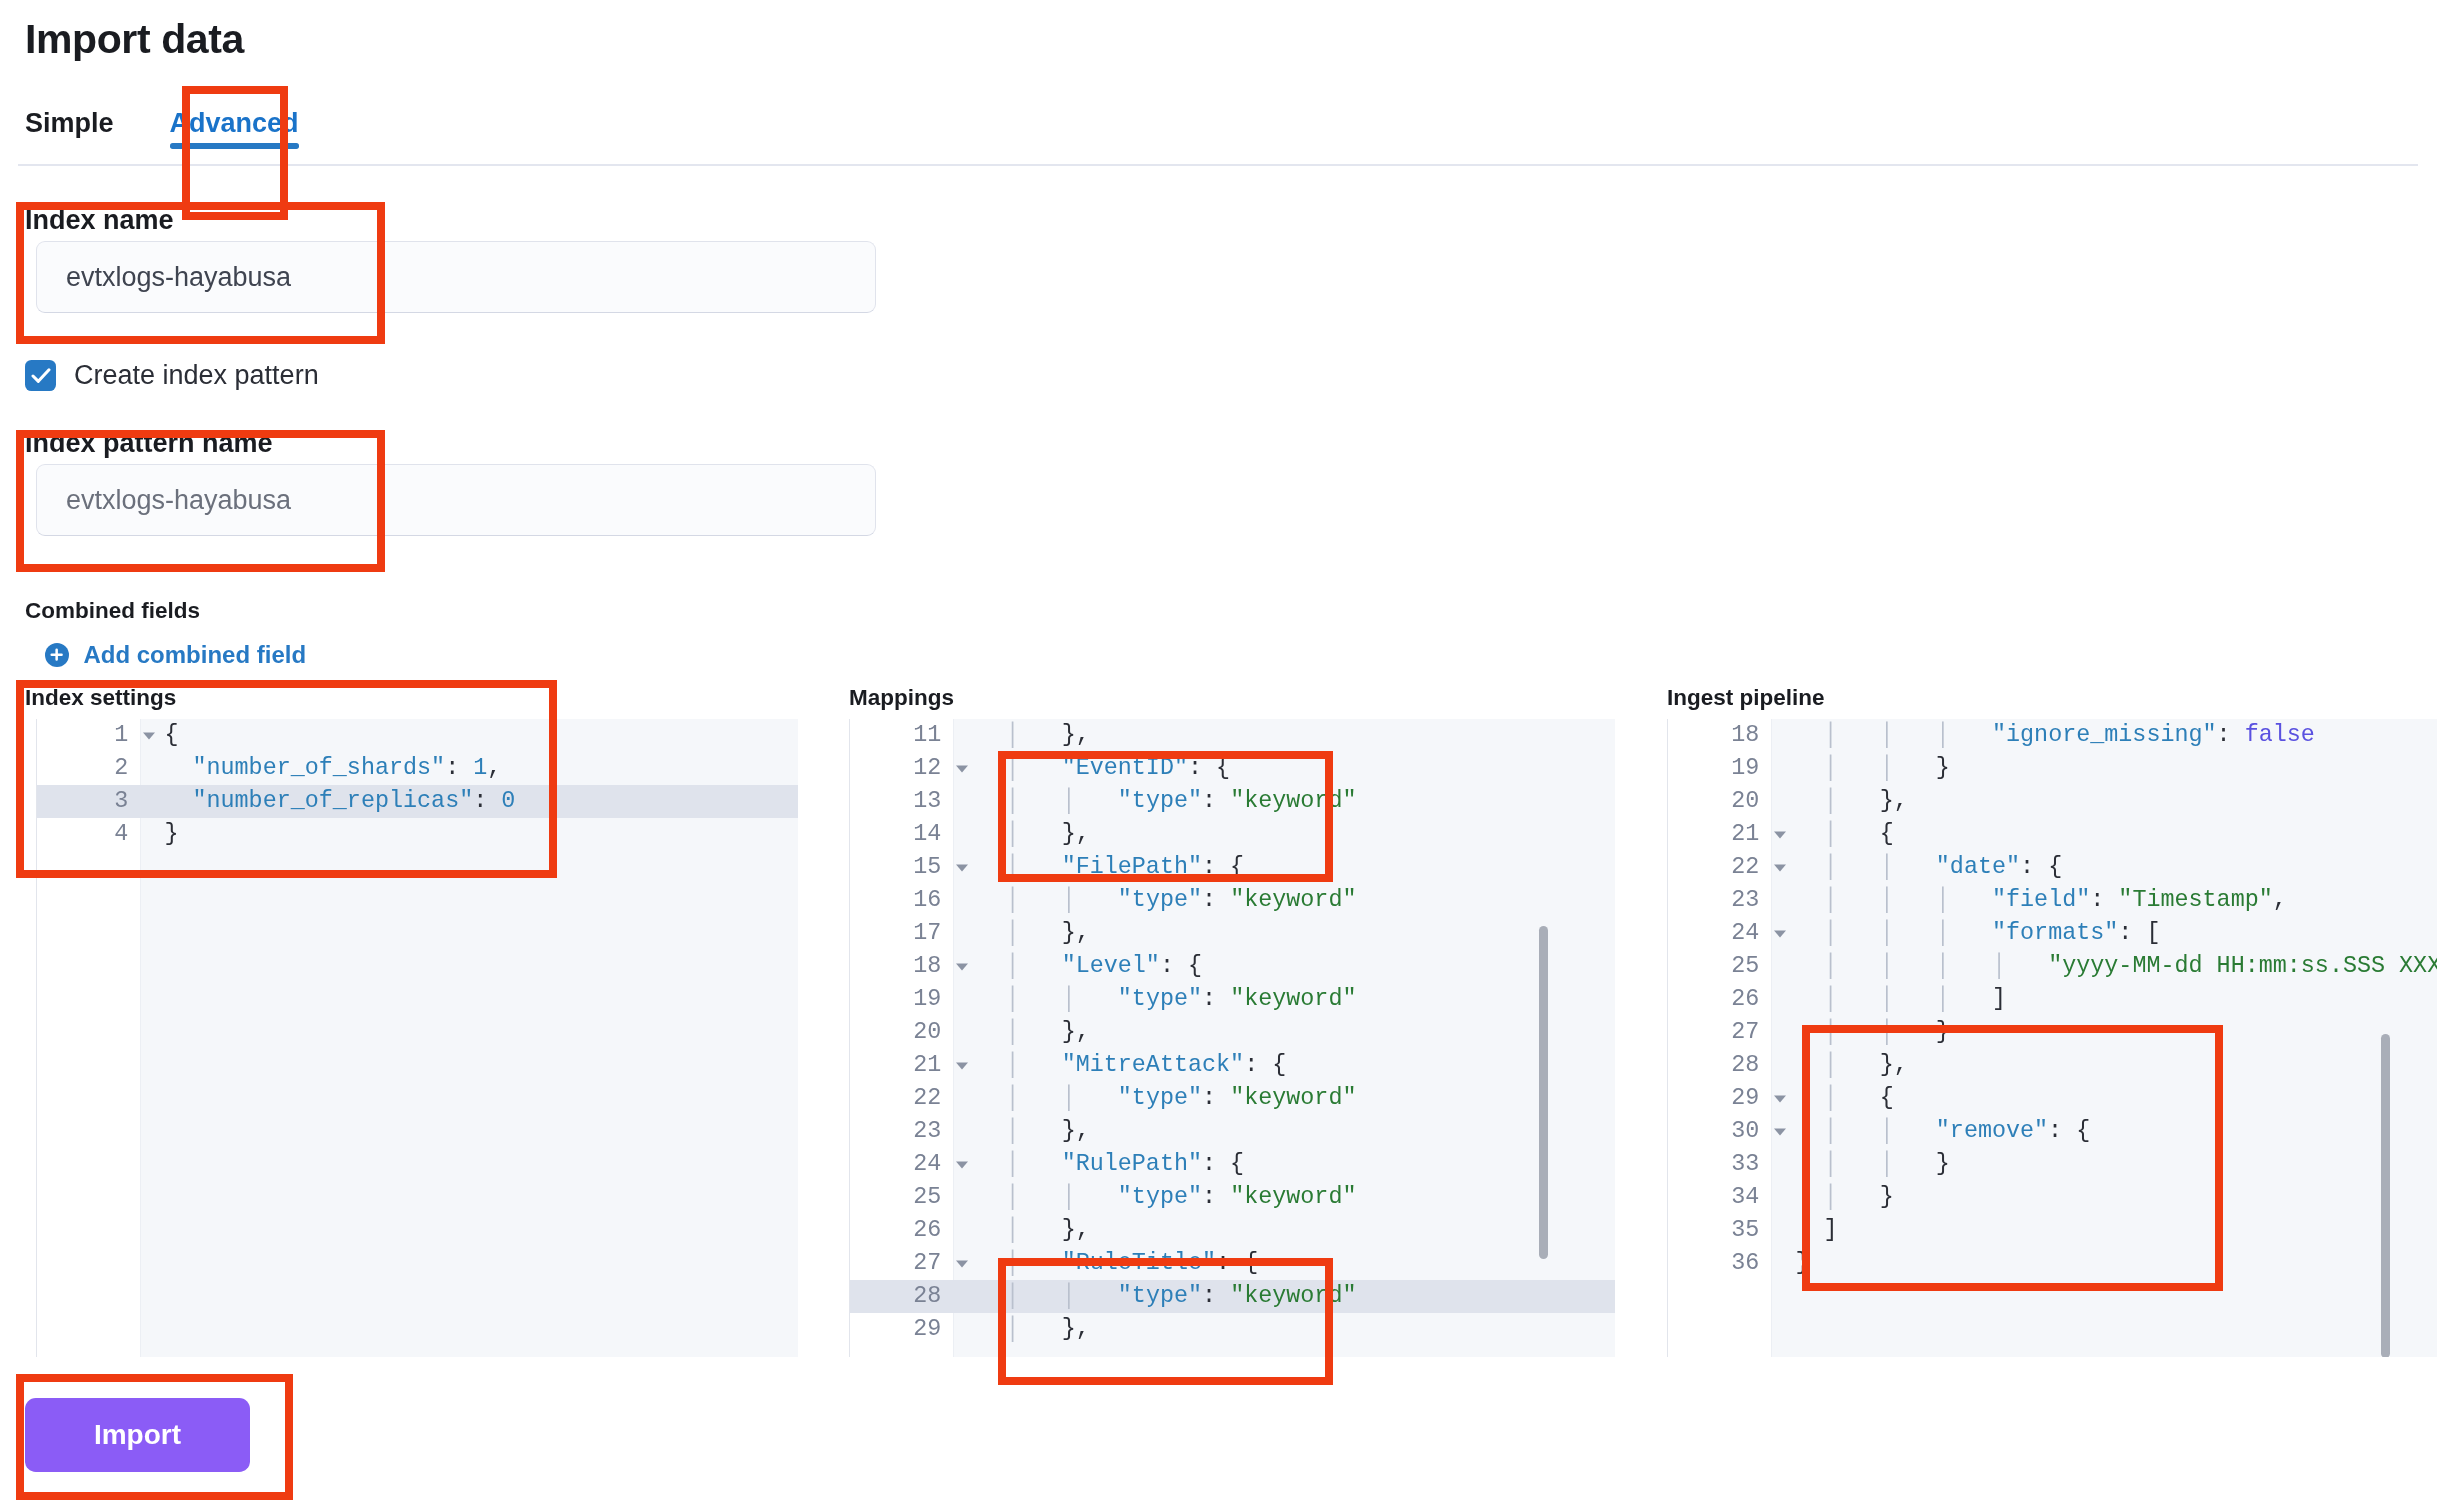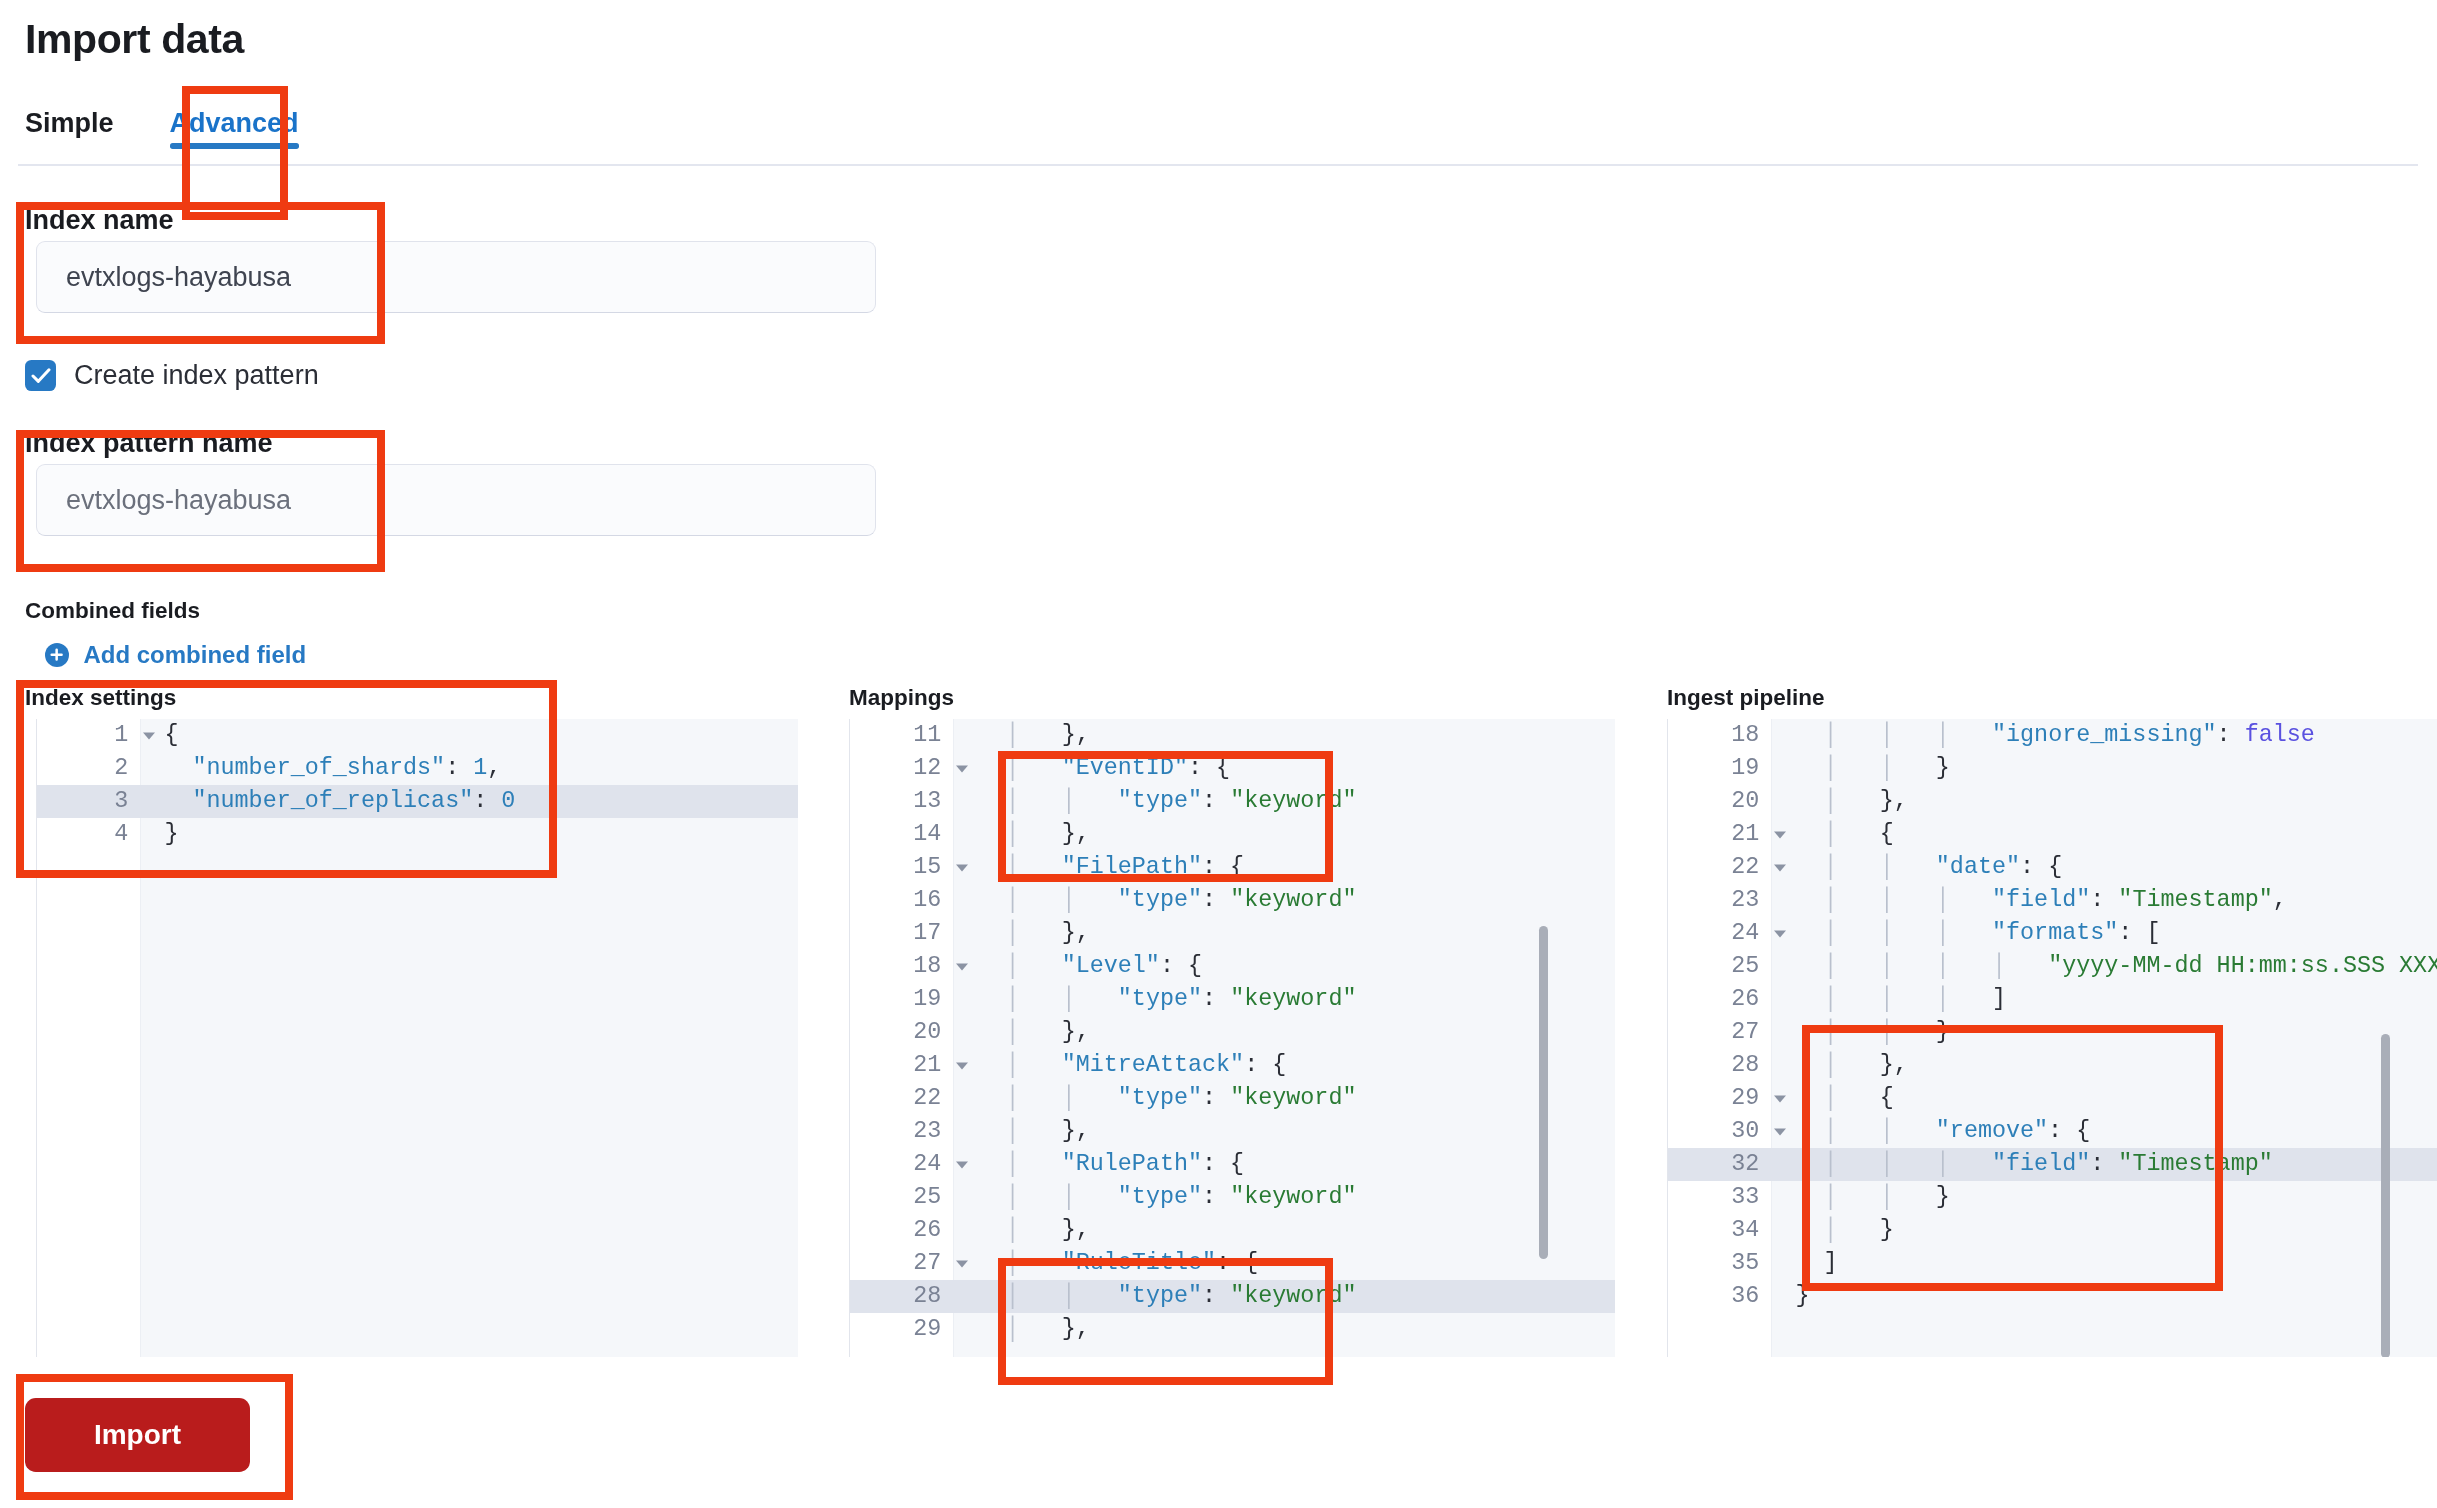--- a/index.html
+++ b/index.html
@@ -230,21 +230,21 @@
     background: #a9aeb8;
   }
 
   
   .import-btn {
     position: absolute;
     left: 25px;
     top: 1398px;
     width: 225px;
     height: 74px;
-    background: #b91c1c;
+    background: #8b5cf6;
     color: #ffffff;
     border: none;
     border-radius: 10.8px;
     font-size: 28px;
     font-weight: 700;
     font-family: "Liberation Sans", sans-serif;
     cursor: pointer;
   }
 
   
@@ -343,21 +343,20 @@
         <div class="code-line"><span class="ln">21<span class="fold"></span></span><span class="code">  <span class="guide">│</span>   <span class="tok-punc">{</span></span></div>
         <div class="code-line"><span class="ln">22<span class="fold"></span></span><span class="code">  <span class="guide">│</span>   <span class="guide">│</span>   <span class="tok-key">"date"</span><span class="tok-punc">:</span> <span class="tok-punc">{</span></span></div>
         <div class="code-line"><span class="ln">23</span><span class="code">  <span class="guide">│</span>   <span class="guide">│</span>   <span class="guide">│</span>   <span class="tok-key">"field"</span><span class="tok-punc">:</span> <span class="tok-str">"Timestamp"</span><span class="tok-punc">,</span></span></div>
         <div class="code-line"><span class="ln">24<span class="fold"></span></span><span class="code">  <span class="guide">│</span>   <span class="guide">│</span>   <span class="guide">│</span>   <span class="tok-key">"formats"</span><span class="tok-punc">:</span> <span class="tok-punc">[</span></span></div>
         <div class="code-line"><span class="ln">25</span><span class="code">  <span class="guide">│</span>   <span class="guide">│</span>   <span class="guide">│</span>   <span class="guide">│</span>   <span class="tok-str">"yyyy-MM-dd HH:mm:ss.SSS XXX"</span></span></div>
         <div class="code-line"><span class="ln">26</span><span class="code">  <span class="guide">│</span>   <span class="guide">│</span>   <span class="guide">│</span>   <span class="tok-punc">]</span></span></div>
         <div class="code-line"><span class="ln">27</span><span class="code">  <span class="guide">│</span>   <span class="guide">│</span>   <span class="tok-punc">}</span></span></div>
         <div class="code-line"><span class="ln">28</span><span class="code">  <span class="guide">│</span>   <span class="tok-punc">},</span></span></div>
         <div class="code-line"><span class="ln">29<span class="fold"></span></span><span class="code">  <span class="guide">│</span>   <span class="tok-punc">{</span></span></div>
         <div class="code-line"><span class="ln">30<span class="fold"></span></span><span class="code">  <span class="guide">│</span>   <span class="guide">│</span>   <span class="tok-key">"remove"</span><span class="tok-punc">:</span> <span class="tok-punc">{</span></span></div>
-        <div class="code-line hl"><span class="ln">32</span><span class="code">  <span class="guide">│</span>   <span class="guide">│</span>   <span class="guide">│</span>   <span class="tok-key">"field"</span><span class="tok-punc">:</span> <span class="tok-str">"Timestamp"</span></span></div>
         <div class="code-line"><span class="ln">33</span><span class="code">  <span class="guide">│</span>   <span class="guide">│</span>   <span class="tok-punc">}</span></span></div>
         <div class="code-line"><span class="ln">34</span><span class="code">  <span class="guide">│</span>   <span class="tok-punc">}</span></span></div>
         <div class="code-line"><span class="ln">35</span><span class="code">  <span class="tok-punc">]</span></span></div>
         <div class="code-line"><span class="ln">36</span><span class="code"><span class="tok-punc">}</span></span></div>
       </div>
     <div class="scroll-thumb" id="sb-pipeline" style="top: 315px; height: 324px; right: 47px;"></div>
   </div>
 
   <button class="import-btn">Import</button>
 

